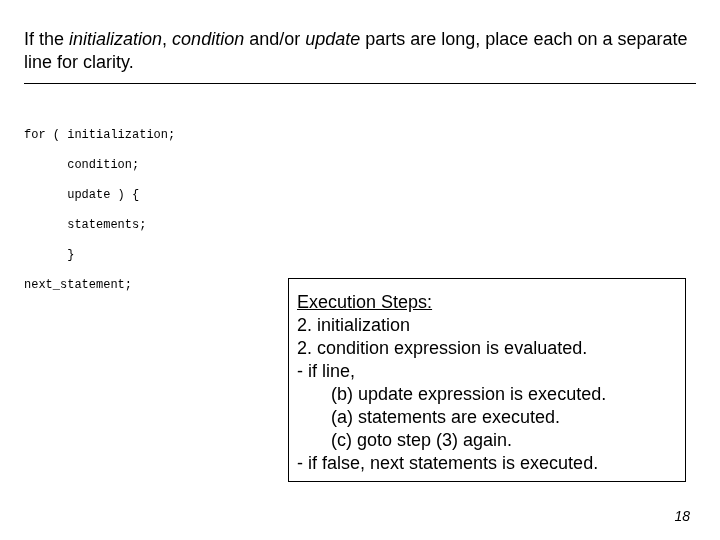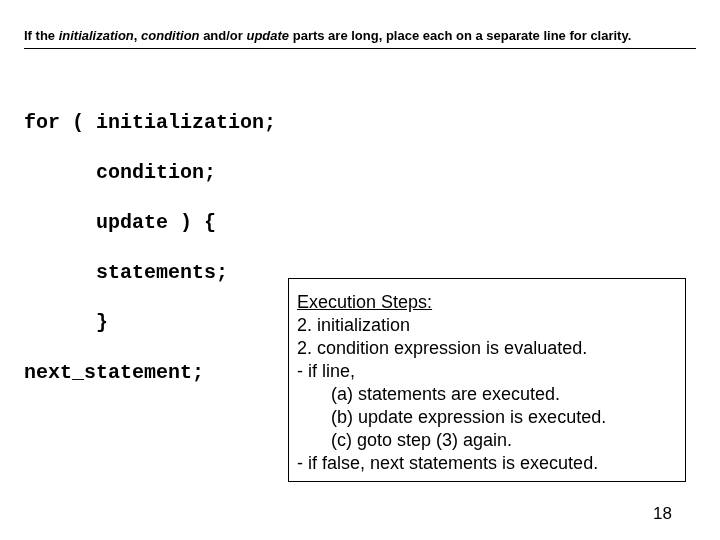--- a/index.html
+++ b/index.html
@@ -13,57 +13,58 @@
     position: relative;
   }
   .slide {
     padding: 28px 24px 0 24px;
     box-sizing: border-box;
     width: 720px;
     height: 540px;
     position: relative;
   }
   .title {
-    font-size: 13px;
-    font-weight: bold;
+    font-size: 18px;
+    font-weight: normal;
     line-height: 1.25;
-    margin-bottom: 4px;
+    margin-bottom: 10px;
   }
   .title .ital { font-style: italic; }
   .rule {
     border: none;
     border-top: 1.5px solid #000;
     margin: 0;
   }
   .code {
     font-family: "Courier New", Courier, monospace;
-    font-weight: bold;
-    font-size: 20px;
+    font-weight: normal;
+    font-size: 12px;
     line-height: 1.25;
     white-space: pre;
-    margin-top: 61px;
+    margin-top: 44px;
   }
   .exec-box {
     position: absolute;
     left: 288px;
     top: 278px;
     width: 398px;
     border: 1.5px solid #000;
     padding: 12px 8px 6px 8px;
     font-size: 18px;
     line-height: 1.28;
     box-sizing: border-box;
   }
   .exec-box .hd { text-decoration: underline; }
   .exec-box .ind { padding-left: 34px; display: block; }
   .pagenum {
     position: absolute;
-    right: 48px;
+    right: 30px;
     bottom: 16px;
-    font-size: 17px;
+    font-size: 14px;
+    font-style: italic;
   }
 </style>
 </head>
 <body>
 
 <div class="slide">
 
   <div class="title">
     <span>If the </span><span class="ital">initialization</span><span>, </span><span class="ital">condition</span><span> and/or </span><span class="ital">update</span><span> parts are long, place each on a separate line for clarity.</span>
   </div>
@@ -79,21 +80,21 @@
 
       }
 
 next_statement;</div>
 
   <div class="exec-box">
     <span class="hd">Execution Steps:</span><br>
     <span>2. initialization</span><br>
     <span>2. condition expression is evaluated.</span><br>
     <span>- if line,</span><br>
+    <span class="ind">(b) update expression is executed.</span>
     <span class="ind">(a) statements are executed.</span>
-    <span class="ind">(b) update expression is executed.</span>
     <span class="ind">(c) goto step (3) again.</span>
     <span>- if false, next statements is executed.</span>
   </div>
 
   <div class="pagenum">18</div>
 
 </div>
 
 </body></html>

